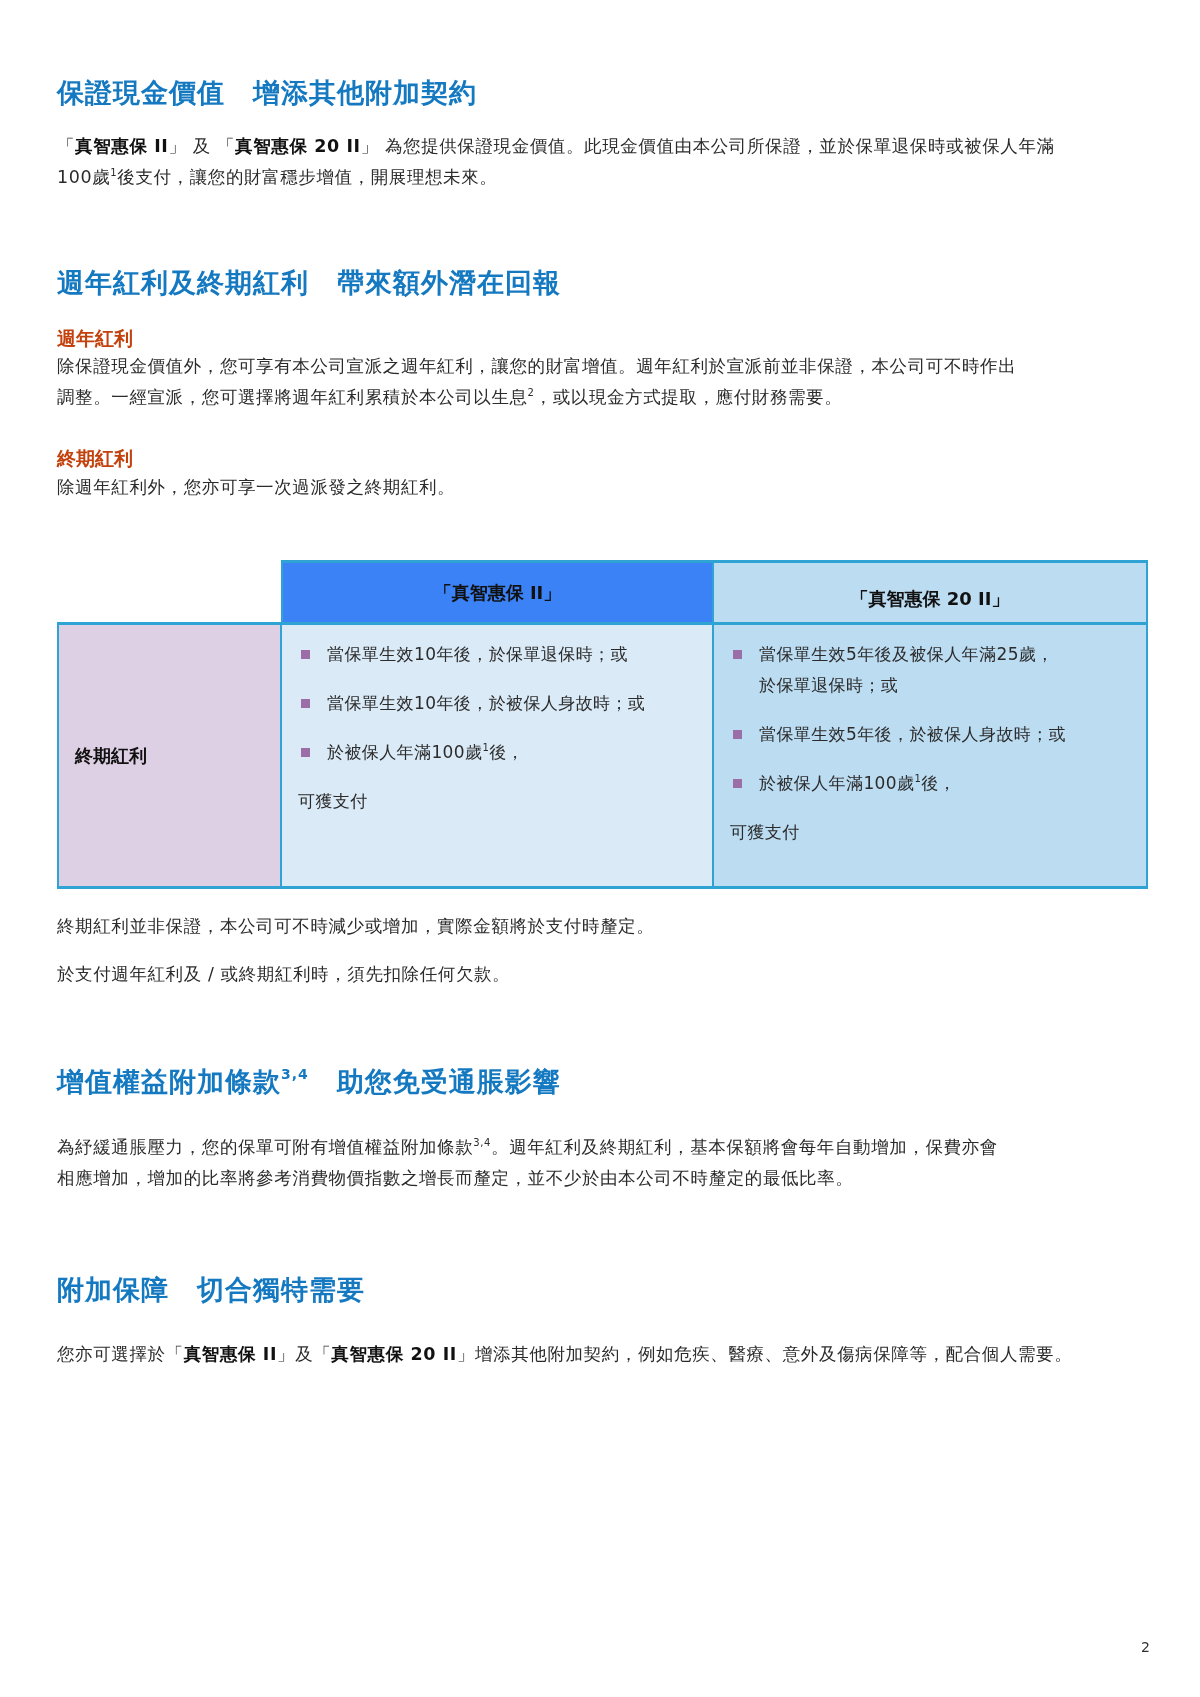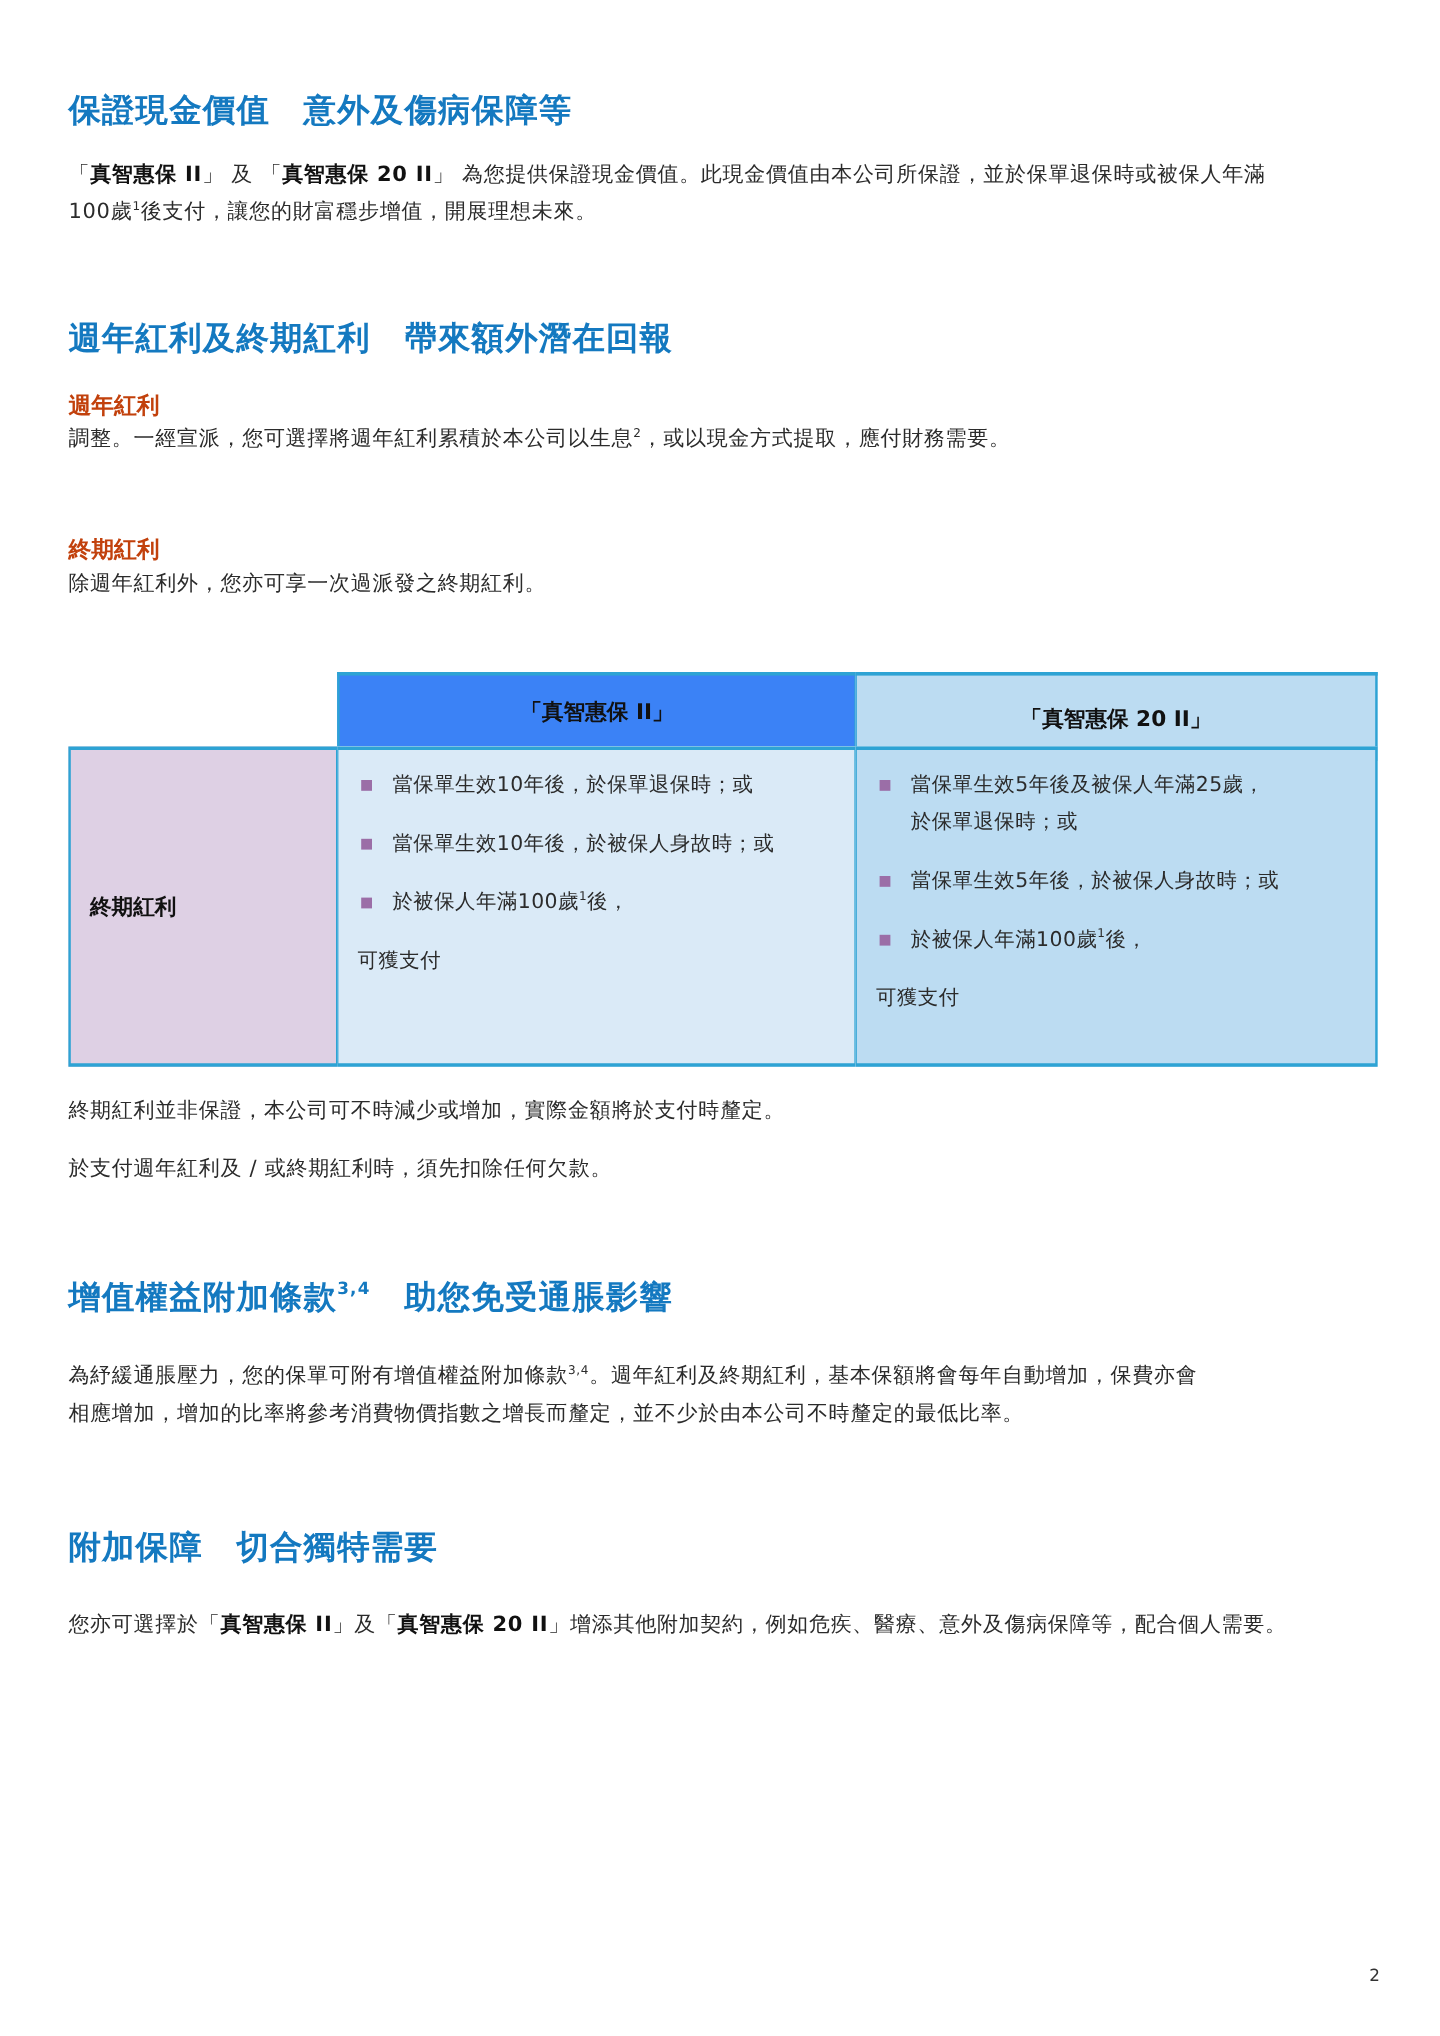--- a/index.html
+++ b/index.html
@@ -63,32 +63,33 @@
   .bullet { display: flex; align-items: flex-start; margin-bottom: 18px; line-height: 31px; }
   .sq { width: 9px; height: 9px; background: #9b6ea7; flex: 0 0 9px; margin: 11px 17px 0 3px; }
   .pay { line-height: 31px; margin-top: 0; }
 
   .pagenum { font-size: 14px; color: #333; }
 </style>
 </head>
 <body>
 
 <div class="abs h-blue" style="left:57px; top:76px;">
-  <span>保證現金價值</span><span class="gap"></span><span>意外及傷病保障等</span>
+  <span>保證現金價值</span><span class="gap"></span><span>增添其他附加契約</span>
 </div>
 <div class="abs para" style="left:57px; top:131px;">
   <div class="nowrap"><span>「</span><b>真智惠保 II</b><span>」</span> <span>及</span> <span>「</span><b>真智惠保 20 II</b><span>」</span> <span>為您提供保證現金價值。此現金價值由本公司所保證，並於保單退保時或被保人年滿</span></div>
   <div class="nowrap"><span>100歲</span><sup>1</sup><span>後支付，讓您的財富穩步增值，開展理想未來。</span></div>
 </div>
 
 <div class="abs h-blue" style="left:57px; top:266px;">
   <span>週年紅利及終期紅利</span><span class="gap"></span><span>帶來額外潛在回報</span>
 </div>
 <div class="abs h-purple" style="left:57px; top:326px;">週年紅利</div>
 <div class="abs para" style="left:57px; top:351px;">
+  <div class="nowrap">除保證現金價值外，您可享有本公司宣派之週年紅利，讓您的財富增值。週年紅利於宣派前並非保證，本公司可不時作出</div>
   <div class="nowrap"><span>調整。一經宣派，您可選擇將週年紅利累積於本公司以生息</span><sup>2</sup><span>，或以現金方式提取，應付財務需要。</span></div>
 </div>
 <div class="abs h-purple" style="left:57px; top:446px;">終期紅利</div>
 <div class="abs para nowrap" style="left:57px; top:472px;">除週年紅利外，您亦可享一次過派發之終期紅利。</div>
 
 <div class="tbl">
   <div class="th1">
     <span class="thtext">「真智惠保 II」</span>
   </div>
   <div class="th2">

